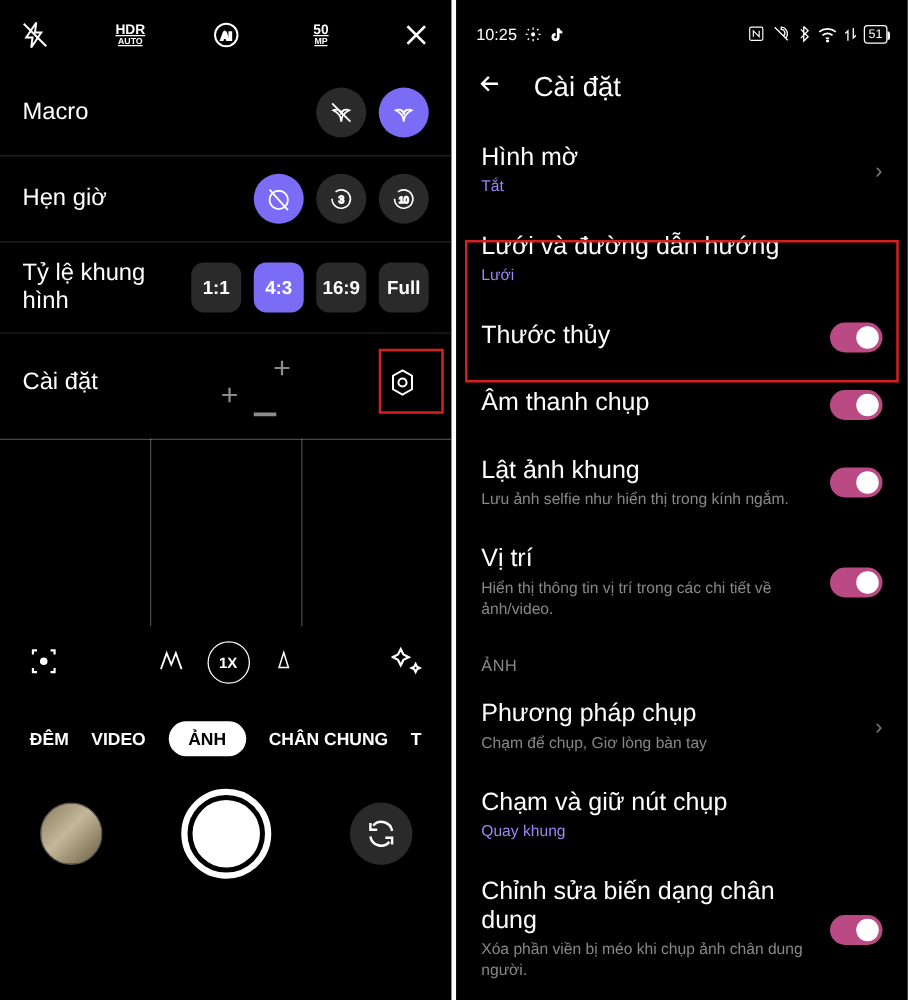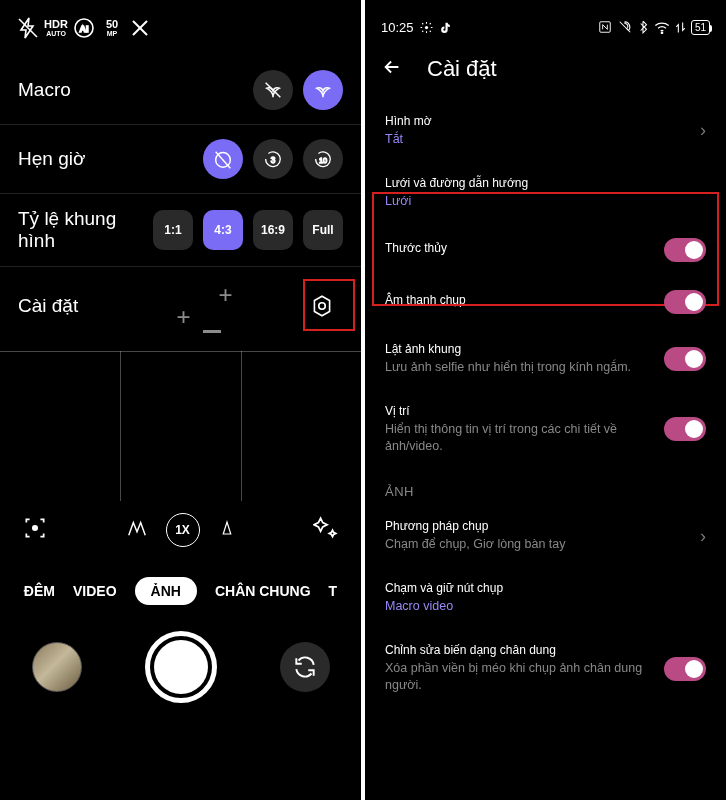--- a/index.html
+++ b/index.html
@@ -2,49 +2,49 @@
 <html><head>
 <meta charset="utf-8">
 <style>
   * { box-sizing: border-box; margin: 0; padding: 0; }
   body { background: #e5e5e5; font-family: -apple-system, Helvetica, Arial, sans-serif; }
   .container { display: flex; width: 726px; height: 800px; background: #000; }
   .phone { width: 361px; height: 800px; background: #000; position: relative; overflow: hidden; color: #fff; }
   .divider { width: 4px; background: #fff; height: 800px; }
   
   
-  .top-icons { display: flex; align-items: center; padding: 12px 14px; height: 56px; }
+  .top-icons { display: flex; justify-content: space-between; align-items: center; padding: 12px 14px; height: 56px; text-decoration: underline; }
   .top-icons .icon { width: 28px; height: 28px; display: flex; align-items: center; justify-content: center; }
   .icon svg { width: 24px; height: 24px; }
   .icon-text { font-size: 11px; font-weight: bold; color: #fff; text-align: center; line-height: 1; }
   
   .settings-row { display: flex; align-items: center; justify-content: space-between; padding: 14px 18px; border-bottom: 1px solid #222; min-height: 60px; }
   .settings-label { font-size: 19px; color: #fff; }
   .circle-btn { width: 40px; height: 40px; border-radius: 50%; display: flex; align-items: center; justify-content: center; margin-left: 10px; }
   .circle-btn.dark { background: #2a2a2a; }
   .circle-btn.active { background: #7b6cf5; }
   .btn-group { display: flex; }
-  .ratio-btn { width: 40px; height: 40px; border-radius: 10px; background: #2a2a2a; display: flex; align-items: center; justify-content: center; margin-left: 10px; font-size: 12px; font-weight: bold; }
+  .ratio-btn { width: 40px; height: 40px; border-radius: 10px; background: #2a2a2a; display: flex; align-items: center; justify-content: center; margin-left: 10px; font-size: 15px; font-weight: bold; }
   .ratio-btn.active { background: #7b6cf5; }
   
   .settings-cog-row { display: flex; align-items: center; justify-content: space-between; padding: 14px 18px 20px 18px; }
   .focus-widget { width: 56px; height: 50px; position: relative; opacity: 0.55; margin-left: 30px; }
   .focus-widget .plus-tr { position: absolute; top: 0; right: 0; font-size: 24px; font-weight: 200; }
   .focus-widget .plus-bl { position: absolute; bottom: 0; left: 0; font-size: 24px; font-weight: 200; }
   .focus-widget .dash { position: absolute; bottom: -2px; left: 26px; width: 18px; height: 3px; background: #fff; }
   .gear-box { width: 42px; height: 42px; border-radius: 10px; display: flex; align-items: center; justify-content: center; }
   .red-box { border: 2px solid #d62020; position: absolute; }
   
   .viewfinder-grid { position: relative; height: 150px; }
   .viewfinder-grid .vline { position: absolute; width: 1px; background: rgba(255,255,255,0.28); top: 0; bottom: 0; }
   .viewfinder-grid .vl1 { left: 33.33%; }
   .viewfinder-grid .vl2 { left: 66.66%; }
   .viewfinder-grid .hline { position: absolute; height: 1px; background: rgba(255,255,255,0.28); left: 0; right: 0; top: 0; }
   
-  .zoom-row { display: flex; align-items: center; justify-content: space-between; padding: 12px 22px; }
+  .zoom-row { display: flex; align-items: flex-end; justify-content: space-between; padding: 12px 22px; }
   .zoom-center { display: flex; align-items: center; gap: 18px; }
   .zoom-btn { width: 34px; height: 34px; border-radius: 50%; border: 1.5px solid #fff; display: flex; align-items: center; justify-content: center; font-size: 12px; font-weight: 600; }
   
   .mode-row { display: flex; align-items: center; padding: 18px 0; justify-content: center; gap: 18px; font-weight: 600; font-size: 14px; overflow: hidden; }
   .mode-row .mode { color: #fff; white-space: nowrap; }
   .mode-row .mode.active { background: #fff; color: #000; padding: 6px 16px; border-radius: 22px; }
   
   .shutter-row { display: flex; align-items: center; justify-content: space-around; padding: 8px 0 22px; }
   .gallery-thumb { width: 50px; height: 50px; border-radius: 50%; background: linear-gradient(135deg, #8a7a5a, #c4b89a 45%, #6a5c40); border: 1.5px solid #555; }
   .shutter { width: 72px; height: 72px; border-radius: 50%; border: 5px solid #fff; background: transparent; position: relative; }
@@ -56,21 +56,21 @@
   .status-left, .status-right { display: flex; align-items: center; gap: 6px; }
   .battery-box { border: 1.2px solid #fff; border-radius: 3px; padding: 0 3px; font-size: 10px; line-height: 13px; height: 15px; display: flex; align-items: center; position: relative; }
   .battery-box::after { content:''; position:absolute; right:-3px; top:4px; width:2px; height:7px; background:#fff; border-radius:0 2px 2px 0;}
   
   .header-row { display: flex; align-items: center; padding: 22px 16px 18px; gap: 24px; }
   .header-title { font-size: 22px; font-weight: 400; }
   
   .section-label { color: #888; font-size: 13px; padding: 16px 20px 6px; font-weight: 500; letter-spacing: 0.5px; }
   .setting-item { padding: 14px 20px; display: flex; justify-content: space-between; align-items: center; gap: 12px; }
   .setting-item .text { flex: 1; }
-  .setting-item .title { font-size: 12px; color: #fff; margin-bottom: 3px; }
+  .setting-item .title { font-size: 20px; color: #fff; margin-bottom: 3px; }
   .setting-item .sub { font-size: 12.5px; color: #888; line-height: 1.35; }
   .setting-item .sub.accent { color: #9a87f5; }
   
   .toggle { width: 42px; height: 24px; border-radius: 14px; background: #b94a84; position: relative; flex-shrink: 0; }
   .toggle::after { content: ''; position: absolute; right: 3px; top: 3px; width: 18px; height: 18px; border-radius: 50%; background: #fff; }
   .chevron { color: #777; font-size: 18px; flex-shrink: 0; }
   
   .red-box-right { border: 2px solid #d62020; position: absolute; left: 7px; right: 7px; top: 192px; height: 114px; }
 </style>
 </head>
@@ -333,21 +333,21 @@
       <div class="text">
         <div class="title">Phương pháp chụp</div>
         <div class="sub">Chạm để chụp, Giơ lòng bàn tay</div>
       </div>
       <div class="chevron">›</div>
     </div>
 
     <div class="setting-item">
       <div class="text">
         <div class="title">Chạm và giữ nút chụp</div>
-        <div class="sub accent">Macro video</div>
+        <div class="sub accent">Quay khung</div>
       </div>
     </div>
 
     <div class="setting-item">
       <div class="text">
         <div class="title">Chỉnh sửa biến dạng chân dung</div>
         <div class="sub">Xóa phần viền bị méo khi chụp ảnh chân dung người.</div>
       </div>
       <div class="toggle"></div>
     </div>

